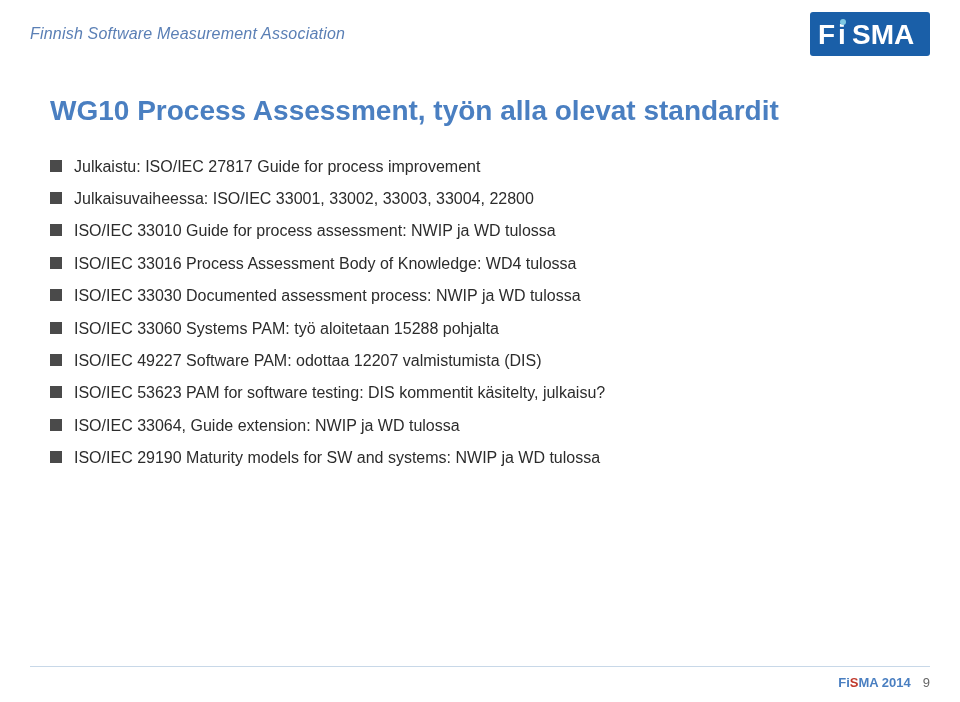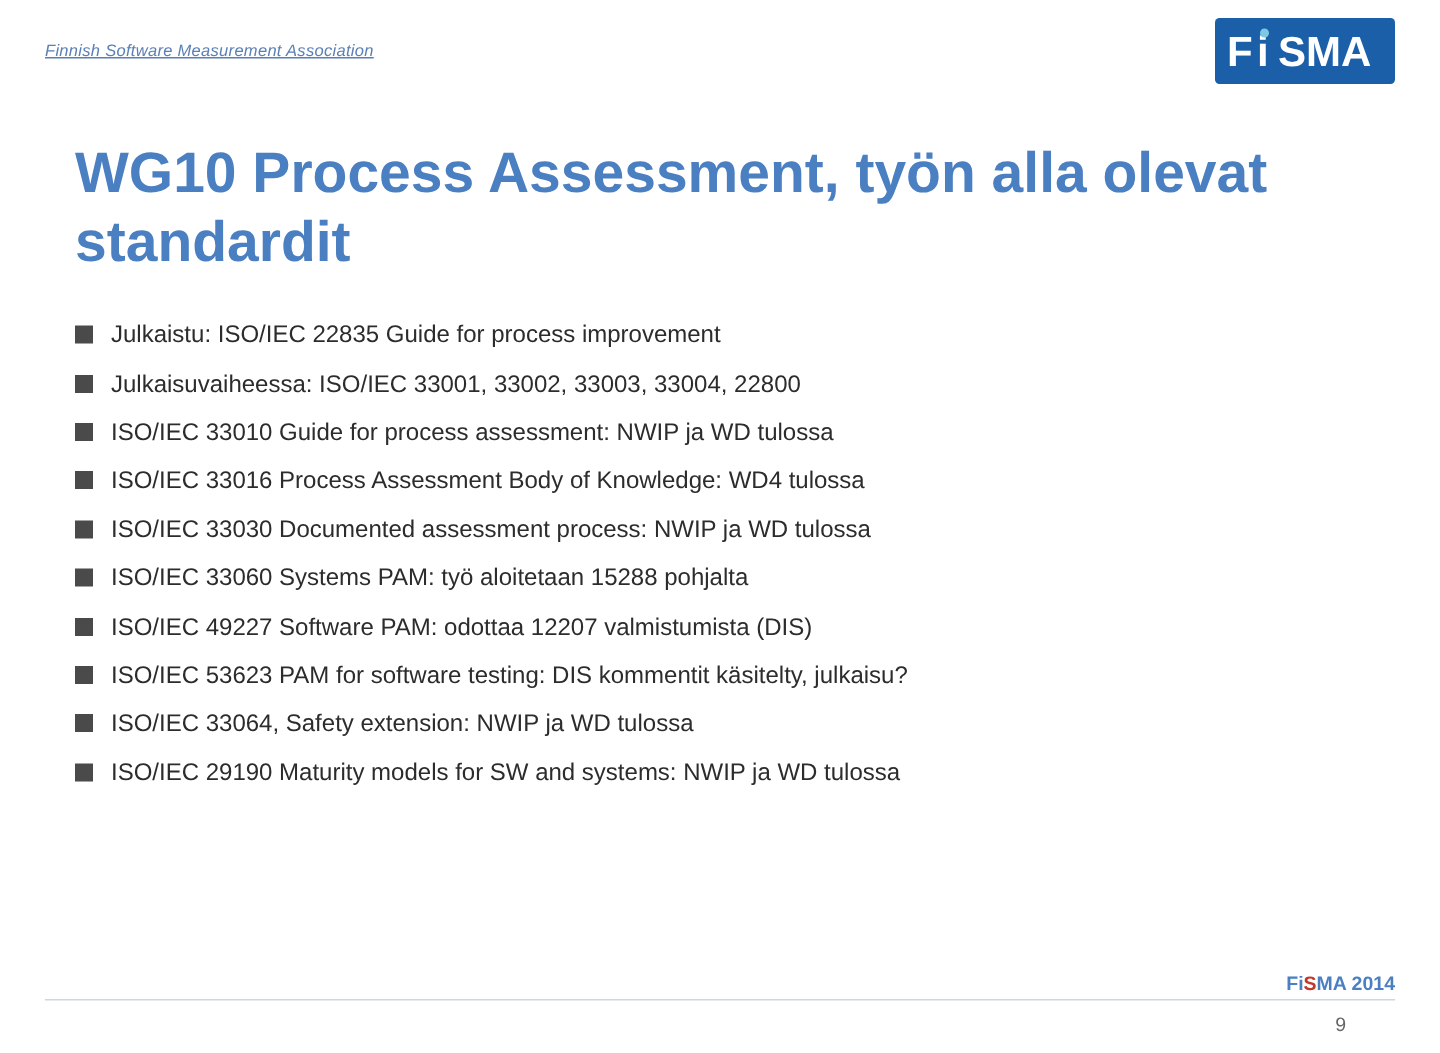--- a/index.html
+++ b/index.html
@@ -20,45 +20,44 @@
     
     .header {
       display: flex;
       justify-content: space-between;
       align-items: center;
       padding: 12px 30px 8px 30px;
       border-bottom: none;
     }
 
     .header-org-name {
-      font-size: 11px;
+      font-size: 16px;
       color: #5a7fb5;
       font-style: italic;
       letter-spacing: 0.2px;
-      text-decoration: underline;
     }
 
     
     .logo-container {
       display: flex;
       align-items: center;
     }
 
     .logo {
       width: 120px;
       height: 44px;
     }
 
     
     .main-content {
       padding: 30px 50px 20px 50px;
     }
 
     .page-title {
-      font-size: 38px;
+      font-size: 28px;
       font-weight: bold;
       color: #4a7fc1;
       margin-bottom: 28px;
       line-height: 1.2;
     }
 
     .bullet-list {
       list-style: none;
       padding: 0;
     }
@@ -87,23 +86,22 @@
     .bullet-text {
       flex: 1;
     }
 
     
     .footer {
       position: absolute;
       bottom: 12px;
       right: 30px;
       display: flex;
-      align-items: center;
+      align-items: flex-start;
       gap: 12px;
-      flex-direction: column;
     }
 
     .footer-brand {
       font-size: 13px;
       font-weight: bold;
       color: #4a7fc1;
     }
 
     .footer-page {
       font-size: 13px;
@@ -141,21 +139,21 @@
     </svg>
   </div>
 </div>
 
 <div class="main-content">
   <h1 class="page-title">WG10 Process Assessment, työn alla olevat standardit</h1>
 
   <ul class="bullet-list">
   <li>
         <span class="bullet-icon"></span>
-        <span class="bullet-text">Julkaistu: ISO/IEC 22835 Guide for process improvement</span>
+        <span class="bullet-text">Julkaistu: ISO/IEC 27817 Guide for process improvement</span>
       </li>
       <li>
         <span class="bullet-icon"></span>
         <span class="bullet-text">Julkaisuvaiheessa: ISO/IEC 33001, 33002, 33003, 33004, 22800</span>
       </li>
       <li>
         <span class="bullet-icon"></span>
         <span class="bullet-text">ISO/IEC 33010 Guide for process assessment: NWIP ja WD tulossa</span>
       </li>
       <li>
@@ -173,21 +171,21 @@
       <li>
         <span class="bullet-icon"></span>
         <span class="bullet-text">ISO/IEC 49227 Software PAM: odottaa 12207 valmistumista (DIS)</span>
       </li>
       <li>
         <span class="bullet-icon"></span>
         <span class="bullet-text">ISO/IEC 53623 PAM for software testing: DIS kommentit käsitelty, julkaisu?</span>
       </li>
       <li>
         <span class="bullet-icon"></span>
-        <span class="bullet-text">ISO/IEC 33064, Safety extension: NWIP ja WD tulossa</span>
+        <span class="bullet-text">ISO/IEC 33064, Guide extension: NWIP ja WD tulossa</span>
       </li>
       <li>
         <span class="bullet-icon"></span>
         <span class="bullet-text">ISO/IEC 29190 Maturity models  for SW and systems: NWIP ja WD tulossa</span>
       </li>
     </ul>
 </div>
 
 <div class="footer-line"></div>
 

